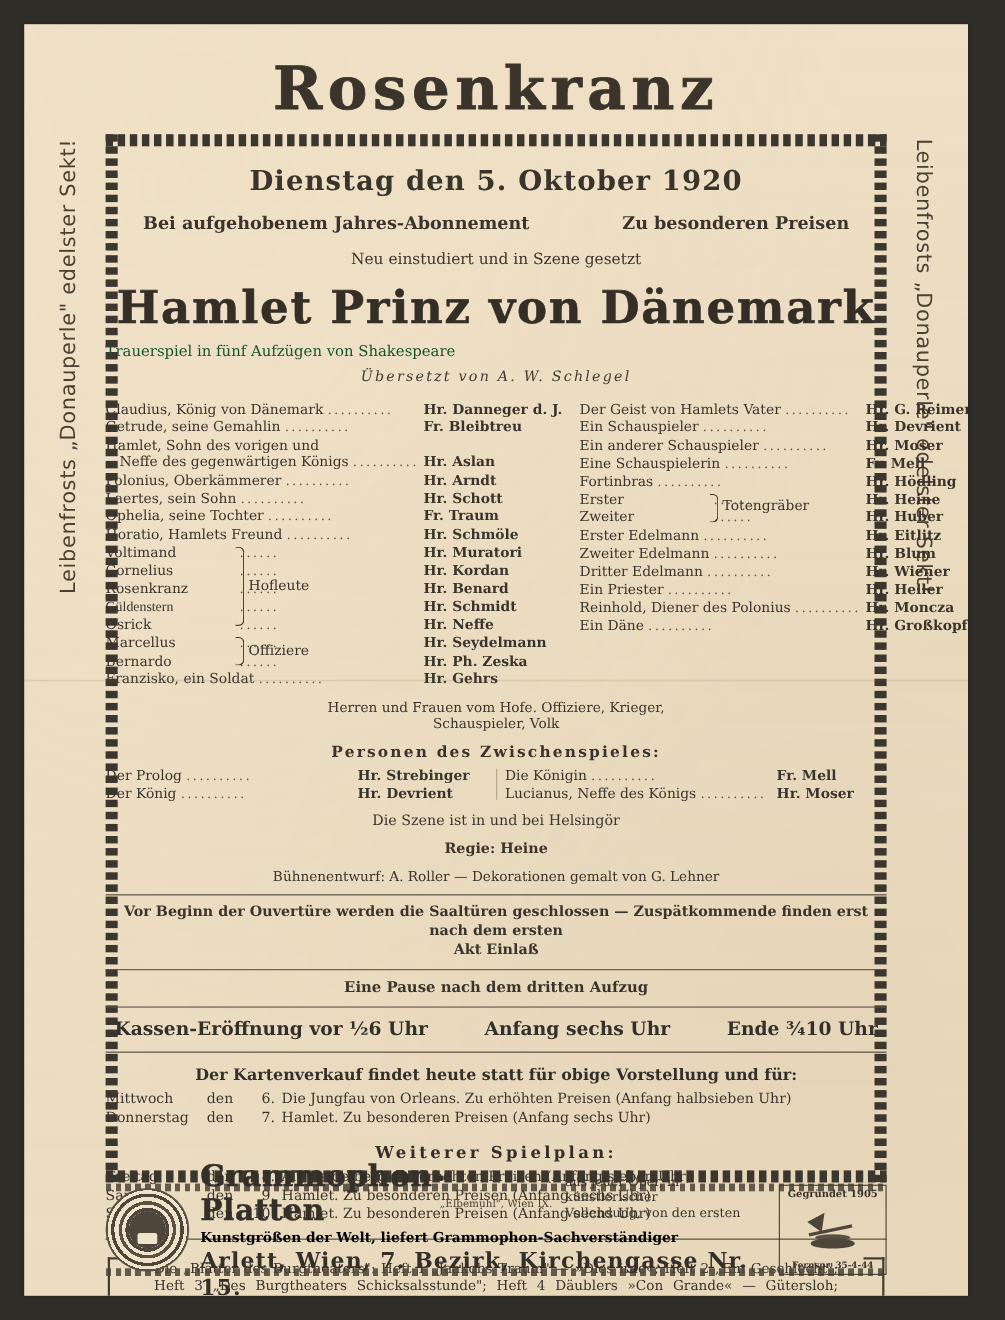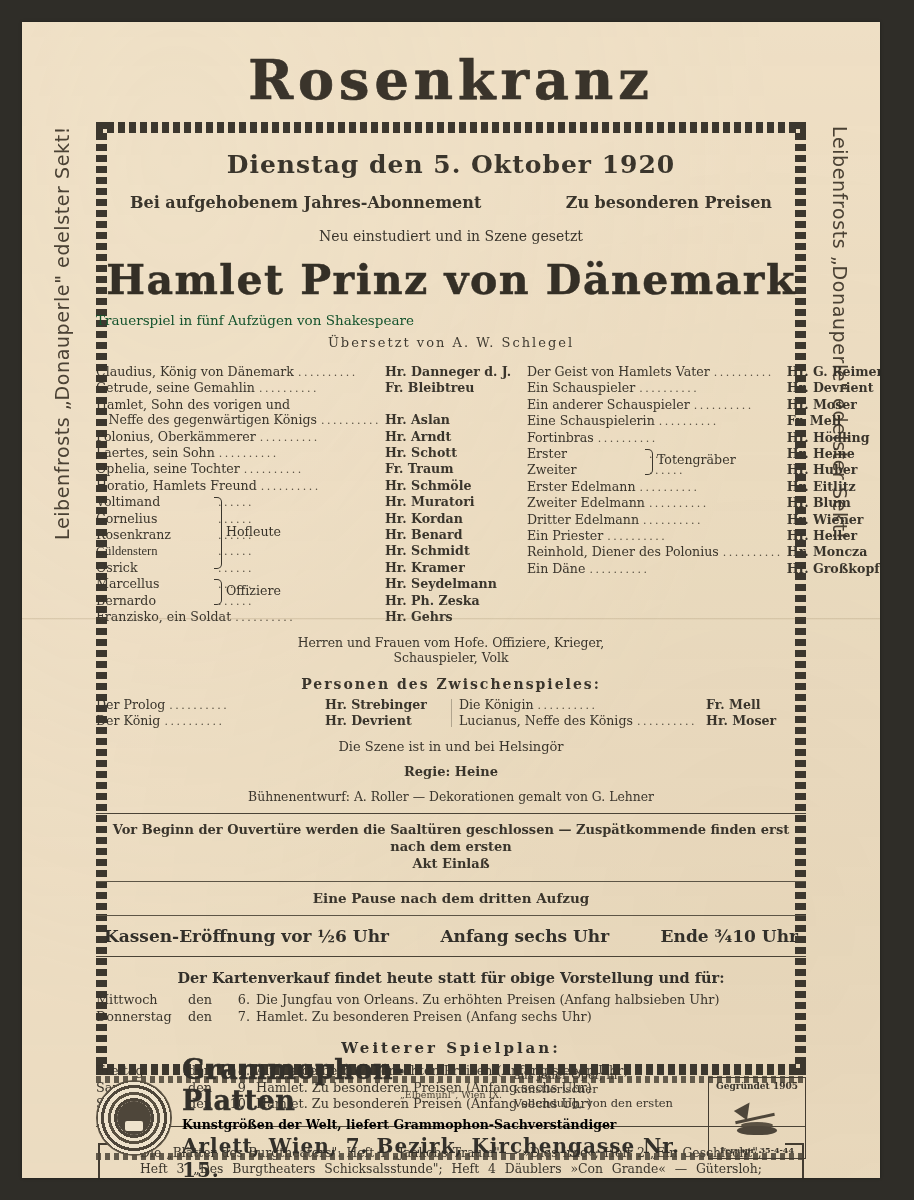--- a/index.html
+++ b/index.html
@@ -61,21 +61,21 @@
   .content{position:absolute;left:74px;right:74px;top:118px;}
 
   .line-date{text-align:center;font-weight:bold;font-size:25px;letter-spacing:1px;margin-top:10px;color:#3a352c;}
   .row-abo{display:flex;justify-content:space-between;margin:14px 34px 0 34px;font-weight:bold;font-size:16px;color:#3a352c;}
   .line-neu{text-align:center;font-size:14px;margin-top:16px;color:#3a352c;}
   .title-main{
     text-align:center;font-weight:bold;font-size:41px;letter-spacing:1.5px;
     margin-top:12px;color:#342f26;-webkit-text-stroke:.5px #342f26;
   }
   .line-genre{text-align:left;font-size:13.5px;margin-top:8px;color:#14532d;}
-  .line-trans{text-align:center;font-size:13px;margin-top:7px;letter-spacing:.6px;color:#3f3a30;}
+  .line-trans{text-align:center;font-size:13px;margin-top:7px;letter-spacing:.6px;color:#3f3a30;font-style:italic;}
 
   
   .cast{display:flex;gap:10px;margin-top:14px;position:relative;}
   .cast-col{flex:1;position:relative;}
   .cast-row{display:flex;align-items:baseline;font-size:12.6px;line-height:15.4px;color:#3a352c;white-space:nowrap;}
   .ch{flex:0 0 auto;}
   .dots{flex:1 1 auto;overflow:hidden;margin:0 4px;white-space:nowrap;color:#5a5243;letter-spacing:2.5px;font-size:11px;}
   .ac{flex:0 0 132px;font-weight:bold;}
   .grp{position:relative;}
   .grp-label{position:absolute;font-size:12.6px;color:#3a352c;white-space:nowrap;}
@@ -258,21 +258,21 @@
               <span class="ac" style="flex-basis: 132px;">Hr. Benard</span>
             </div>
             <div class="cast-row">
               <span class="ch" style="width: 118px; font-family: Liberation Serif, serif;">Güldenstern</span>
               <span class="dots">......</span>
               <span class="ac" style="flex-basis: 132px;">Hr. Schmidt</span>
             </div>
             <div class="cast-row">
               <span class="ch" style="width: 118px;">Osrick</span>
               <span class="dots">......</span>
-              <span class="ac" style="flex-basis: 132px;">Hr. Kramer</span>
+              <span class="ac" style="flex-basis: 132px;">Hr. Neffe</span>
             </div>
             <div class="brace-glyph" style="left: 118px; top: 3px; height: 70px;"></div>
             <div class="grp-label" style="left: 130px; top: 29.5px;">Hofleute</div>
           </div>
           <div class="grp">
             <div class="cast-row">
               <span class="ch" style="width: 118px;">Marcellus</span>
               <span class="dots">......</span>
               <span class="ac" style="flex-basis: 132px;">Hr. Seydelmann</span>
             </div>

